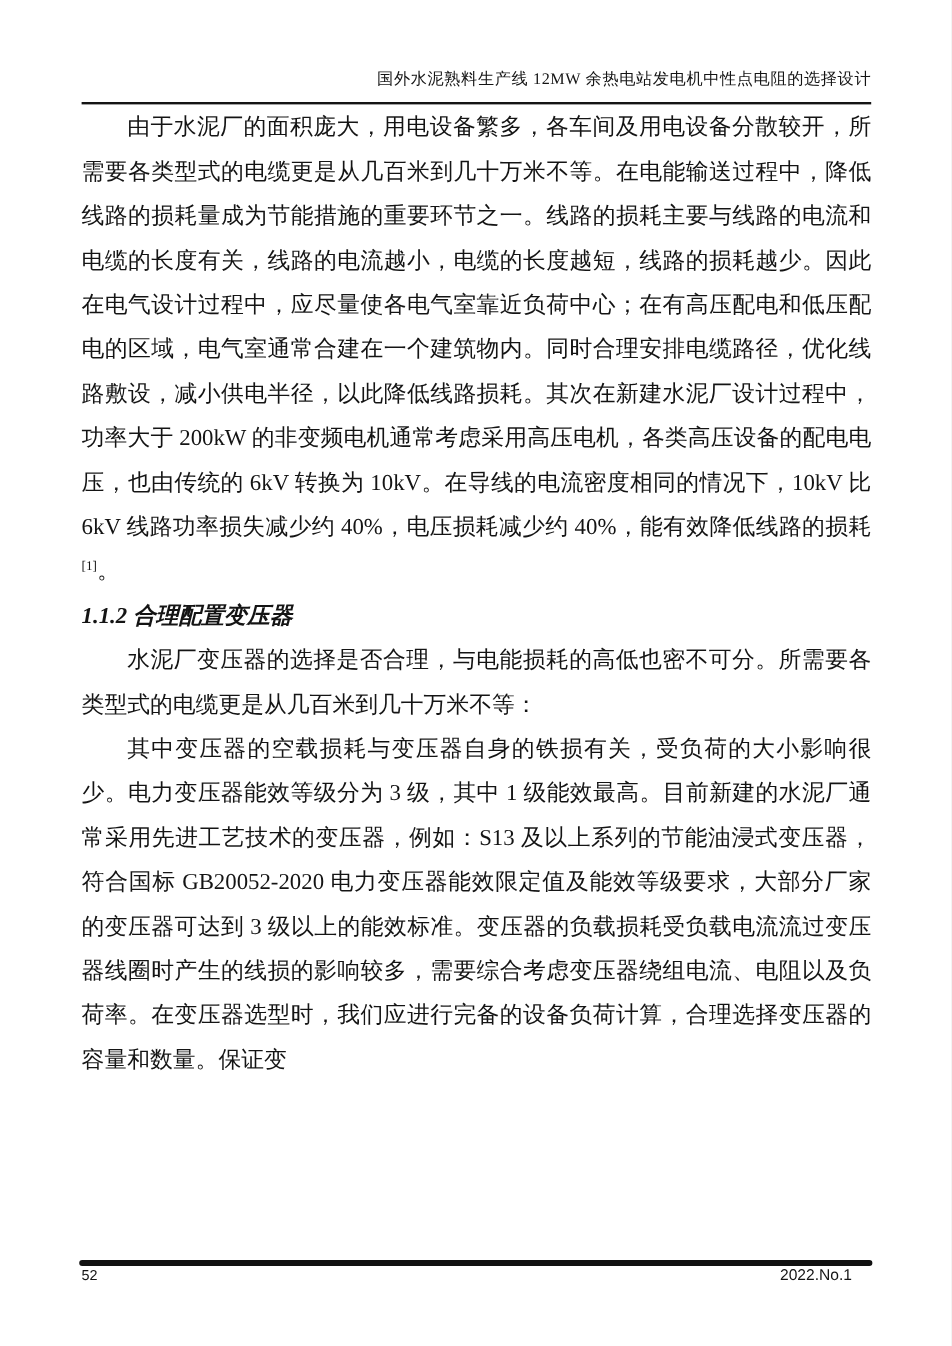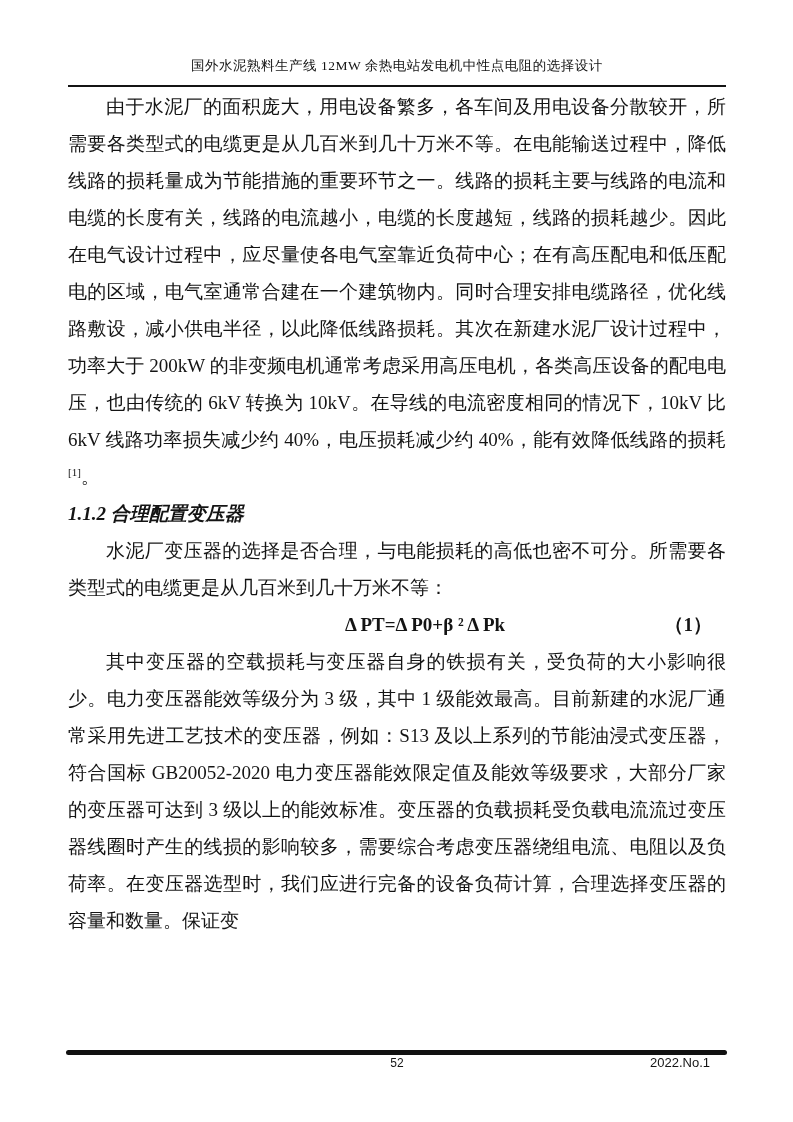--- a/index.html
+++ b/index.html
@@ -12,21 +12,21 @@
     color: #141414;
     font-family: "Liberation Serif", "DejaVu Serif", serif;
     overflow: hidden;
     margin: 0 auto;
   }
   .header-title {
     position: absolute;
     top: 57px;
     left: 68px;
     width: 658px;
-    text-align: center;
+    text-align: right;
     font-size: 13.5px;
     letter-spacing: 0.5px;
     white-space: nowrap;
   }
   .header-rule {
     position: absolute;
     top: 85px;
     left: 68px;
     width: 658px;
     height: 0;
@@ -76,21 +76,20 @@
     width: 661px;
     height: 5px;
     background: #111111;
     border-radius: 2.5px;
   }
   .footer-page-number {
     position: absolute;
     top: 1056px;
     left: 68px;
     width: 658px;
-    text-align: center;
     font-size: 12px;
     font-family: "Liberation Sans", "DejaVu Sans", sans-serif;
   }
   .footer-issue {
     position: absolute;
     top: 1055px;
     right: 83px;
     font-size: 13px;
     font-family: "Liberation Sans", "DejaVu Sans", sans-serif;
   }
@@ -105,24 +104,20 @@
 
   <div class="content">
 
 
     <p class="para indent"><span>由于水泥厂的面积庞大，用电设备繁多，各车间及用电设备分散较开，所需要各类型式的电缆更是从几百米到几十万米不等。在电能输送过程中，降低线路的损耗量成为节能措施的重要环节之一。线路的损耗主要与线路的电流和电缆的长度有关，线路的电流越小，电缆的长度越短，线路的损耗越少。因此在电气设计过程中，应尽量使各电气室靠近负荷中心；在有高压配电和低压配电的区域，电气室通常合建在一个建筑物内。同时合理安排电缆路径，优化线路敷设，减小供电半径，以此降低线路损耗。其次在新建水泥厂设计过程中，功率大于 200kW 的非变频电机通常考虑采用高压电机，各类高压设备的配电电压，也由传统的 6kV 转换为 10kV。在导线的电流密度相同的情况下，10kV 比 6kV 线路功率损失减少约 40%，电压损耗减少约 40%，能有效降低线路的损耗</span><sup>[1]</sup><span>。</span></p>
 
     <h2 class="heading">1.1.2 合理配置变压器</h2>
 
     <p class="para indent">水泥厂变压器的选择是否合理，与电能损耗的高低也密不可分。所需要各类型式的电缆更是从几百米到几十万米不等：</p>
 
-    <div class="formula-line">
-      <span class="formula">Δ PT=Δ P0+β ² Δ Pk</span>
-      <span class="formula-number">（1）</span>
-    </div>
 
 
     <p class="para indent">其中变压器的空载损耗与变压器自身的铁损有关，受负荷的大小影响很少。电力变压器能效等级分为 3 级，其中 1 级能效最高。目前新建的水泥厂通常采用先进工艺技术的变压器，例如：S13 及以上系列的节能油浸式变压器，符合国标 GB20052-2020 电力变压器能效限定值及能效等级要求，大部分厂家的变压器可达到 3 级以上的能效标准。变压器的负载损耗受负载电流流过变压器线圈时产生的线损的影响较多，需要综合考虑变压器绕组电流、电阻以及负荷率。在变压器选型时，我们应进行完备的设备负荷计算，合理选择变压器的容量和数量。保证变</p>
 
   </div>
 
   <div class="footer-rule"></div>
   <div class="footer-page-number">52</div>
   <div class="footer-issue">2022.No.1</div>
 

